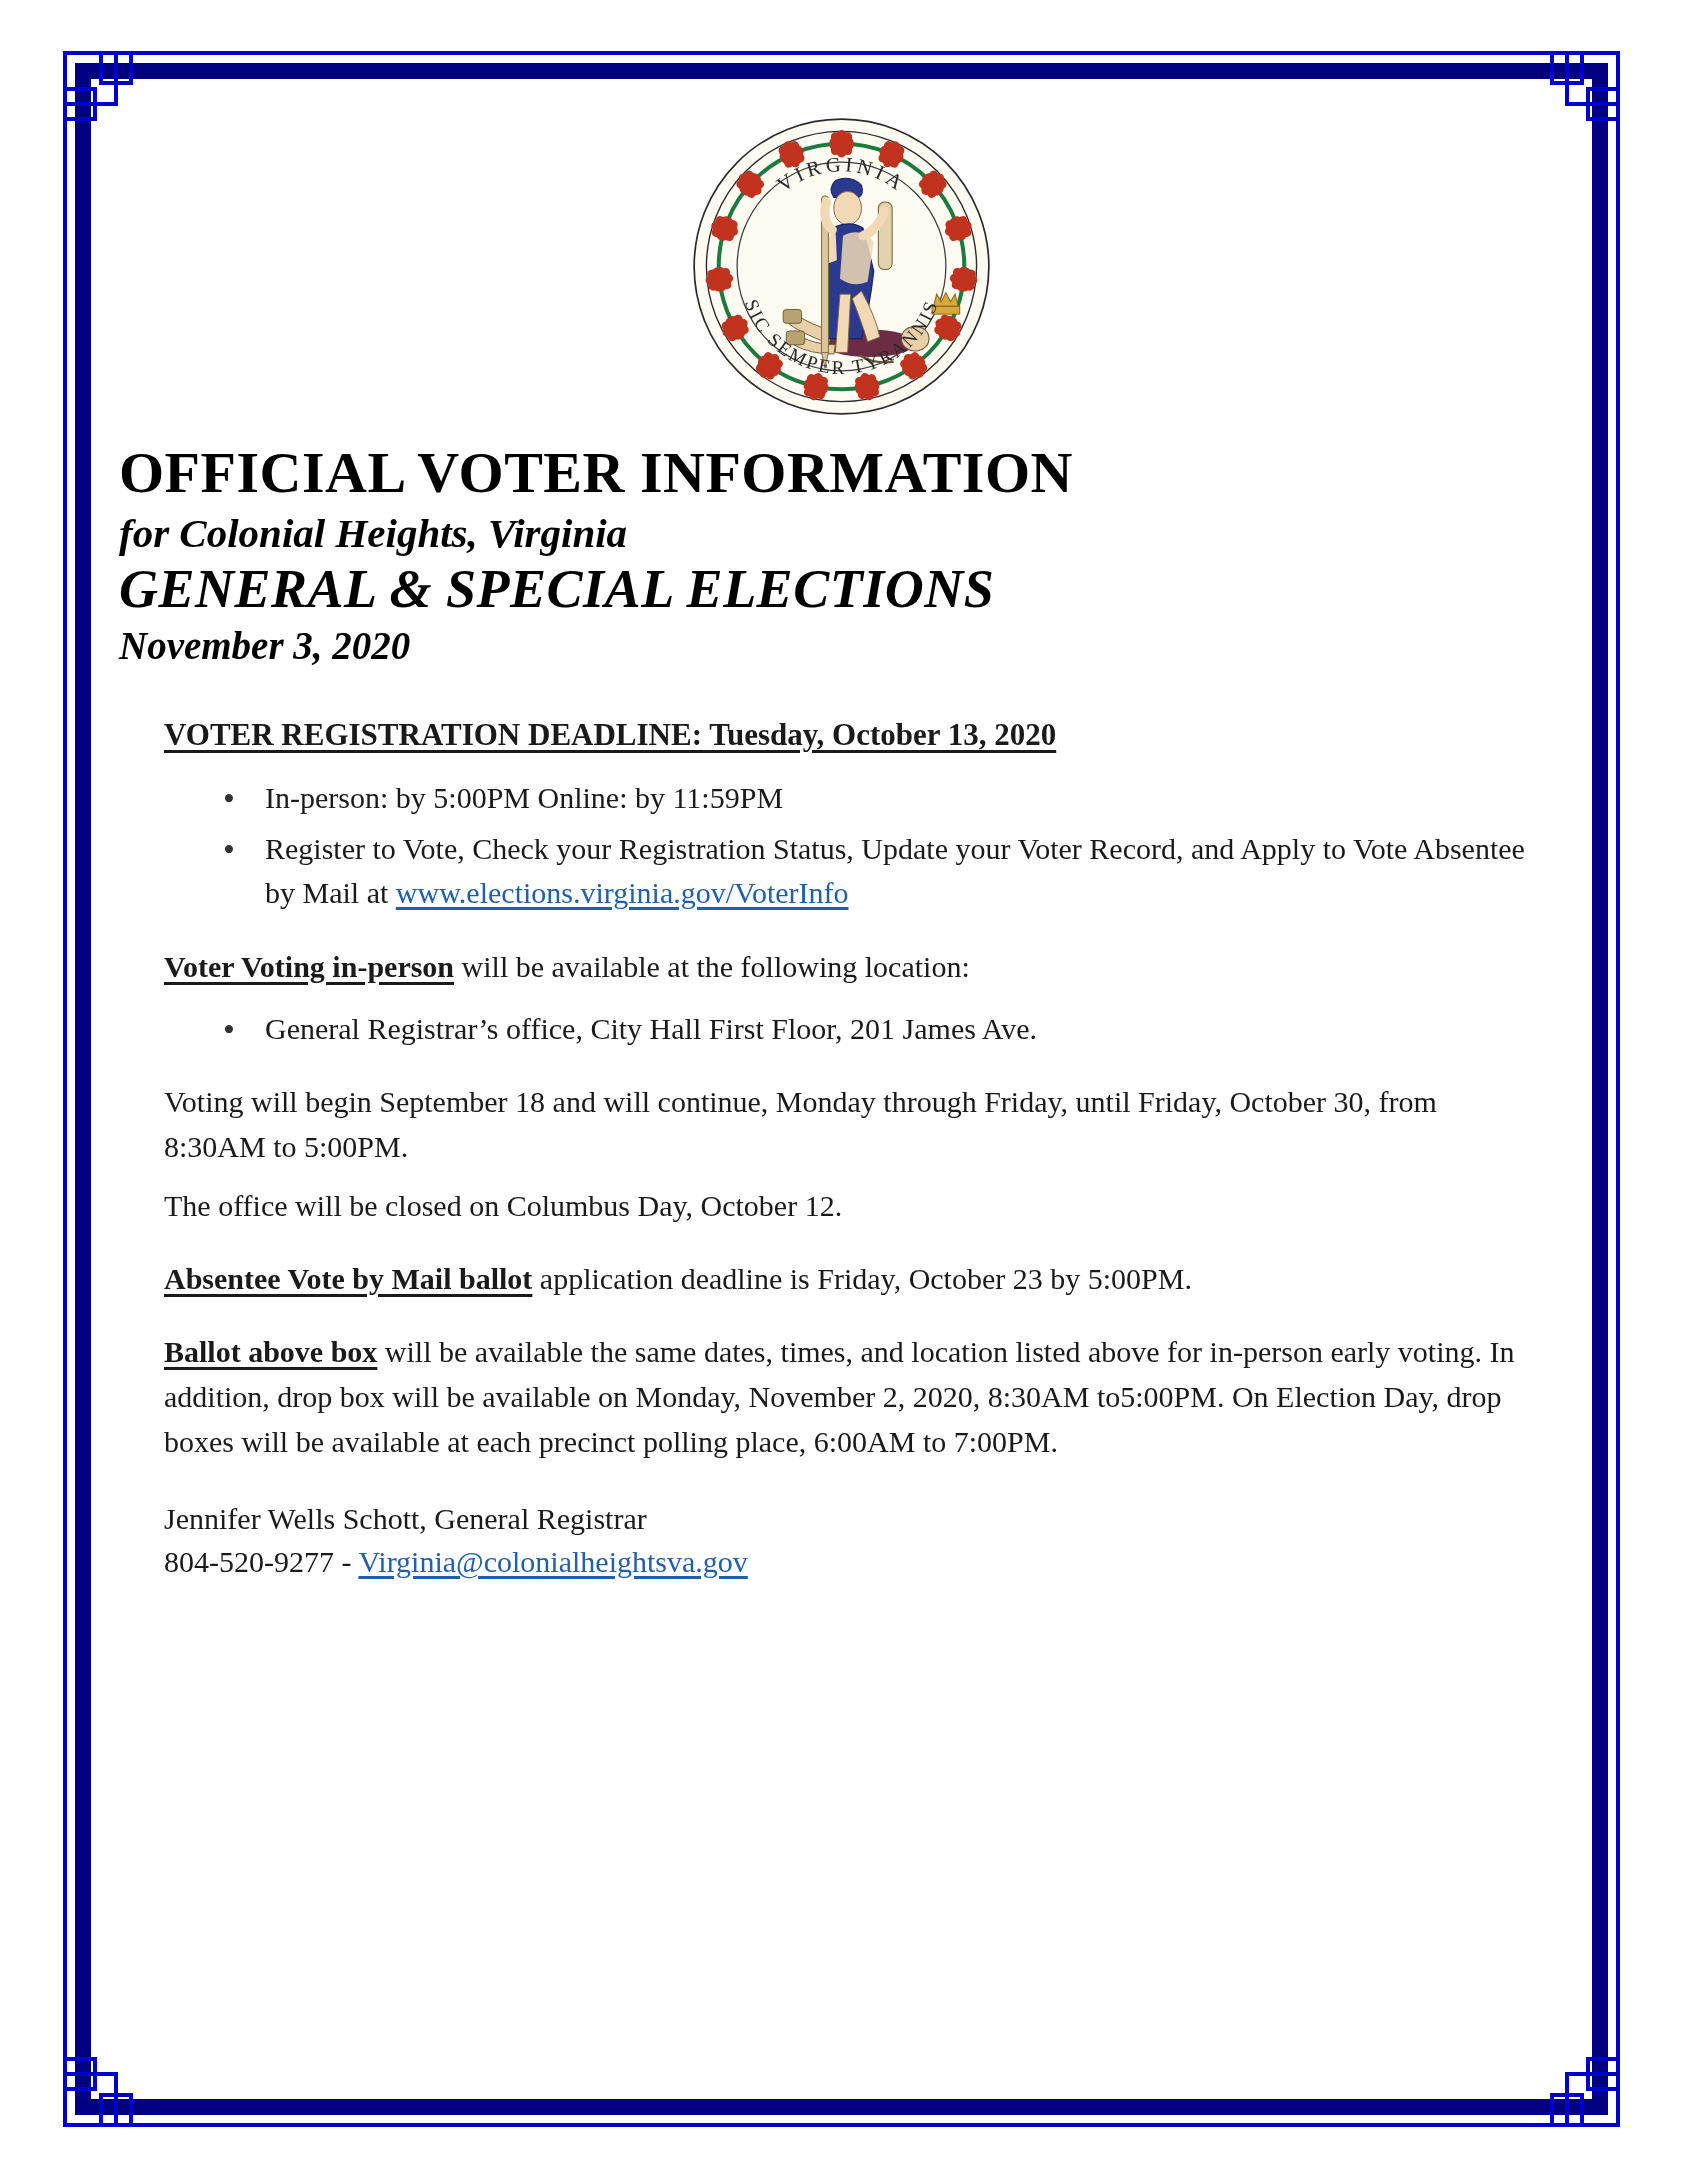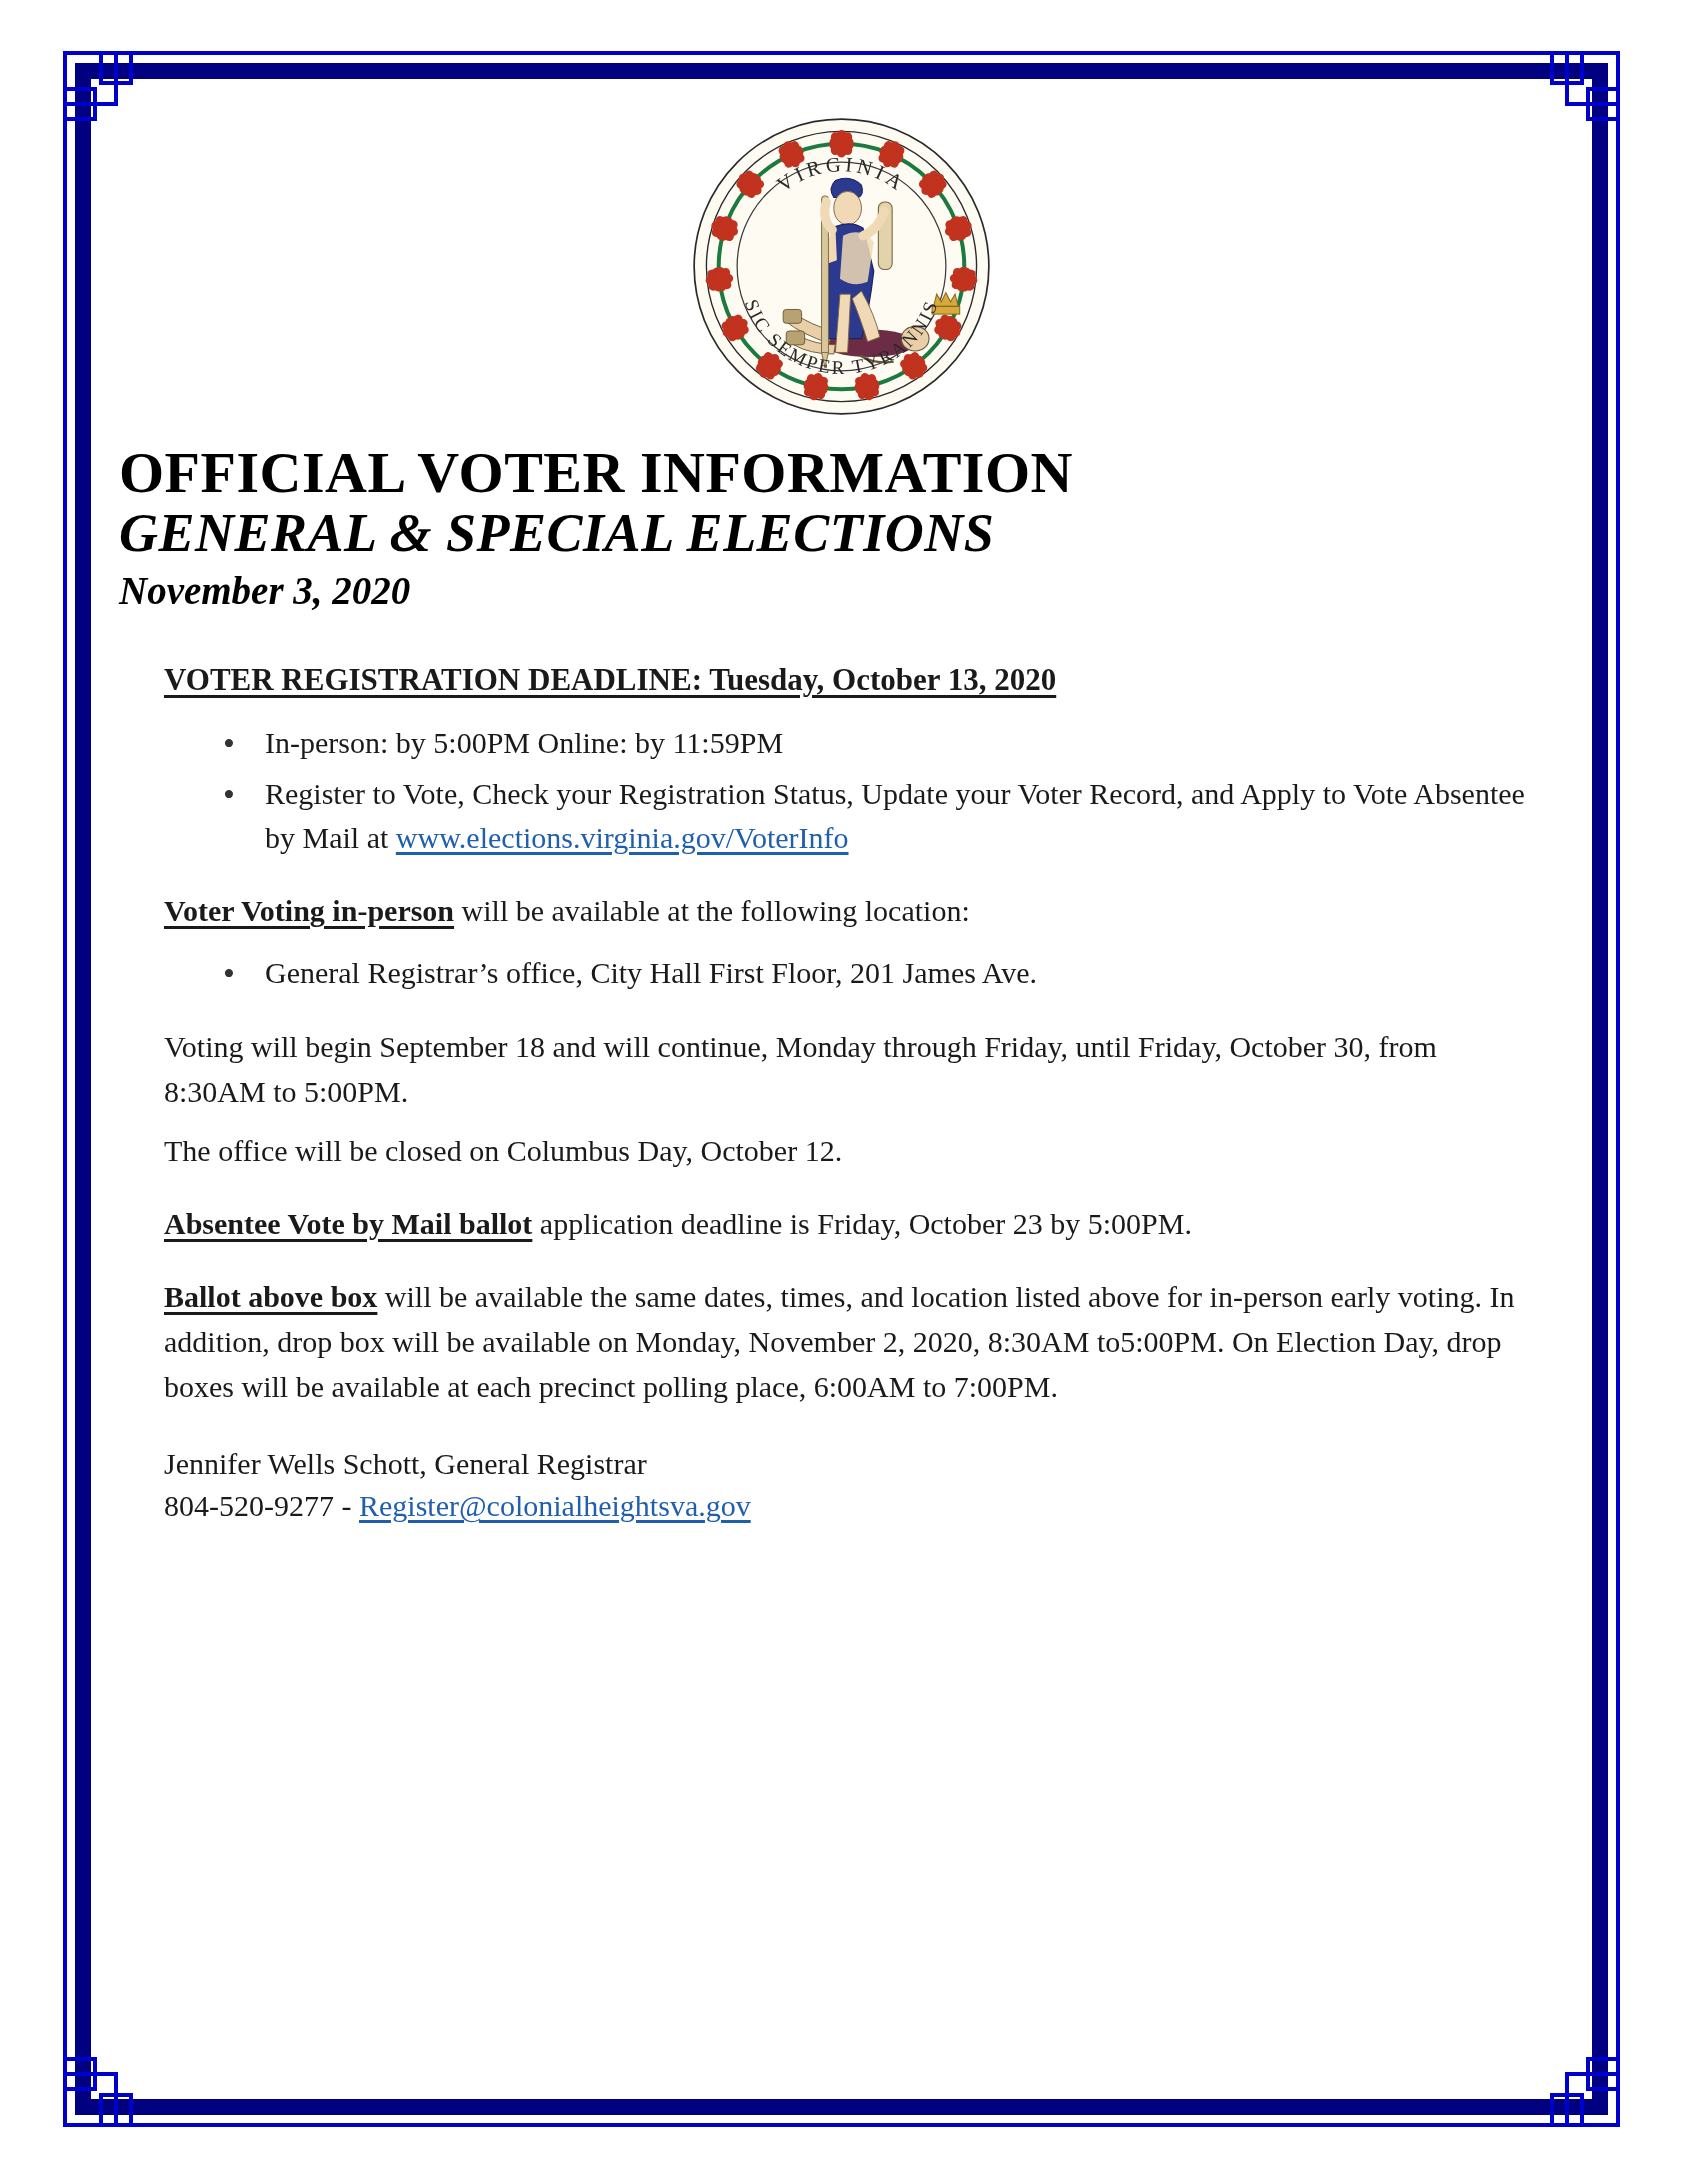--- a/index.html
+++ b/index.html
@@ -271,20 +271,21 @@
           <textPath href="#topArc" startOffset="50%" text-anchor="middle">VIRGINIA</textPath>
         </text>
         <text font-family="'Liberation Serif', serif" font-size="12.5" letter-spacing="1.6" fill="#2a2a2a">
           <textPath href="#botArc" startOffset="50%" text-anchor="middle">SIC SEMPER TYRANNIS</textPath>
         </text>
       </svg>
     </div>
 
     <div class="title-block">
       <div class="title-main">OFFICIAL VOTER INFORMATION</div>
+      <div class="title-sub">for Colonial Heights, Virginia</div>
       <div class="title-elections">GENERAL &amp; SPECIAL ELECTIONS</div>
       <div class="title-date">November 3, 2020</div>
     </div>
 
     <div class="body">
 
       <div class="section-head">
         <span class="heading-rule">VOTER REGISTRATION DEADLINE: Tuesday, October 13, 2020</span>
       </div>
 
@@ -316,20 +317,20 @@
         <span class="lead">Absentee Vote by Mail ballot</span><span> application deadline is Friday, October 23 by 5:00PM.</span>
       </p>
 
       <p class="para">
         <span class="lead">Ballot above box</span><span> will be available the same dates, times, and location listed above for in-person early voting. In addition, drop box will be available on Monday, November 2, 2020, 8:30AM to5:00PM. On Election Day, drop boxes will be available at each precinct polling place, 6:00AM to 7:00PM.</span>
       </p>
 
       <div class="footer-block">
         <div>Jennifer Wells Schott, General Registrar</div>
         <div>
-          <span>804-520-9277</span><span>  -  </span><a class="link" href="#">Register@colonialheightsva.gov</a>
+          <span>804-520-9277</span><span>  -  </span><a class="link" href="#">Virginia@colonialheightsva.gov</a>
         </div>
       </div>
 
     </div>
   </div>
 </div>
 
 
 </body></html>

